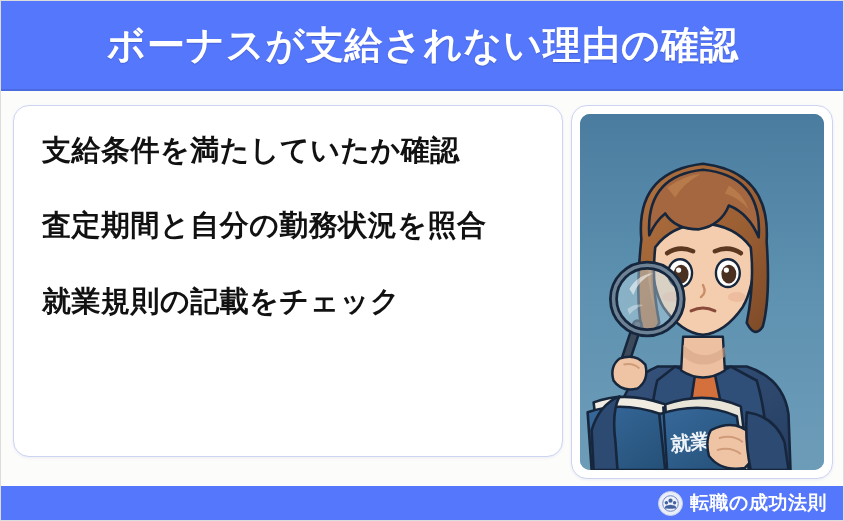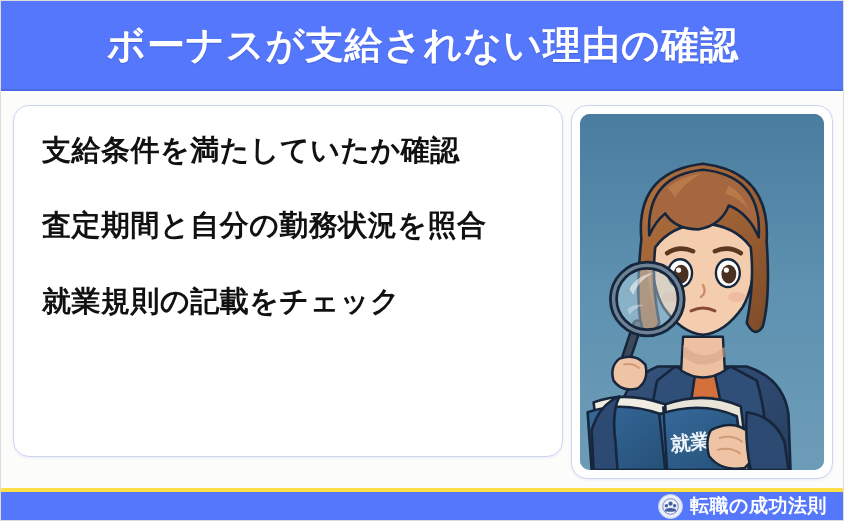--- a/index.html
+++ b/index.html
@@ -145,21 +145,21 @@
     height: 100%;
     display: block;
   }
 
   
   .footer {
     position: absolute;
     left: 0;
     bottom: 0;
     width: 844px;
-    height: 28px;
+    height: 34px;
     background: #5577fb;
     display: flex;
     align-items: center;
     justify-content: flex-end;
     padding-right: 18px;
     box-sizing: border-box;
   }
   .brand {
     display: flex;
     align-items: center;

